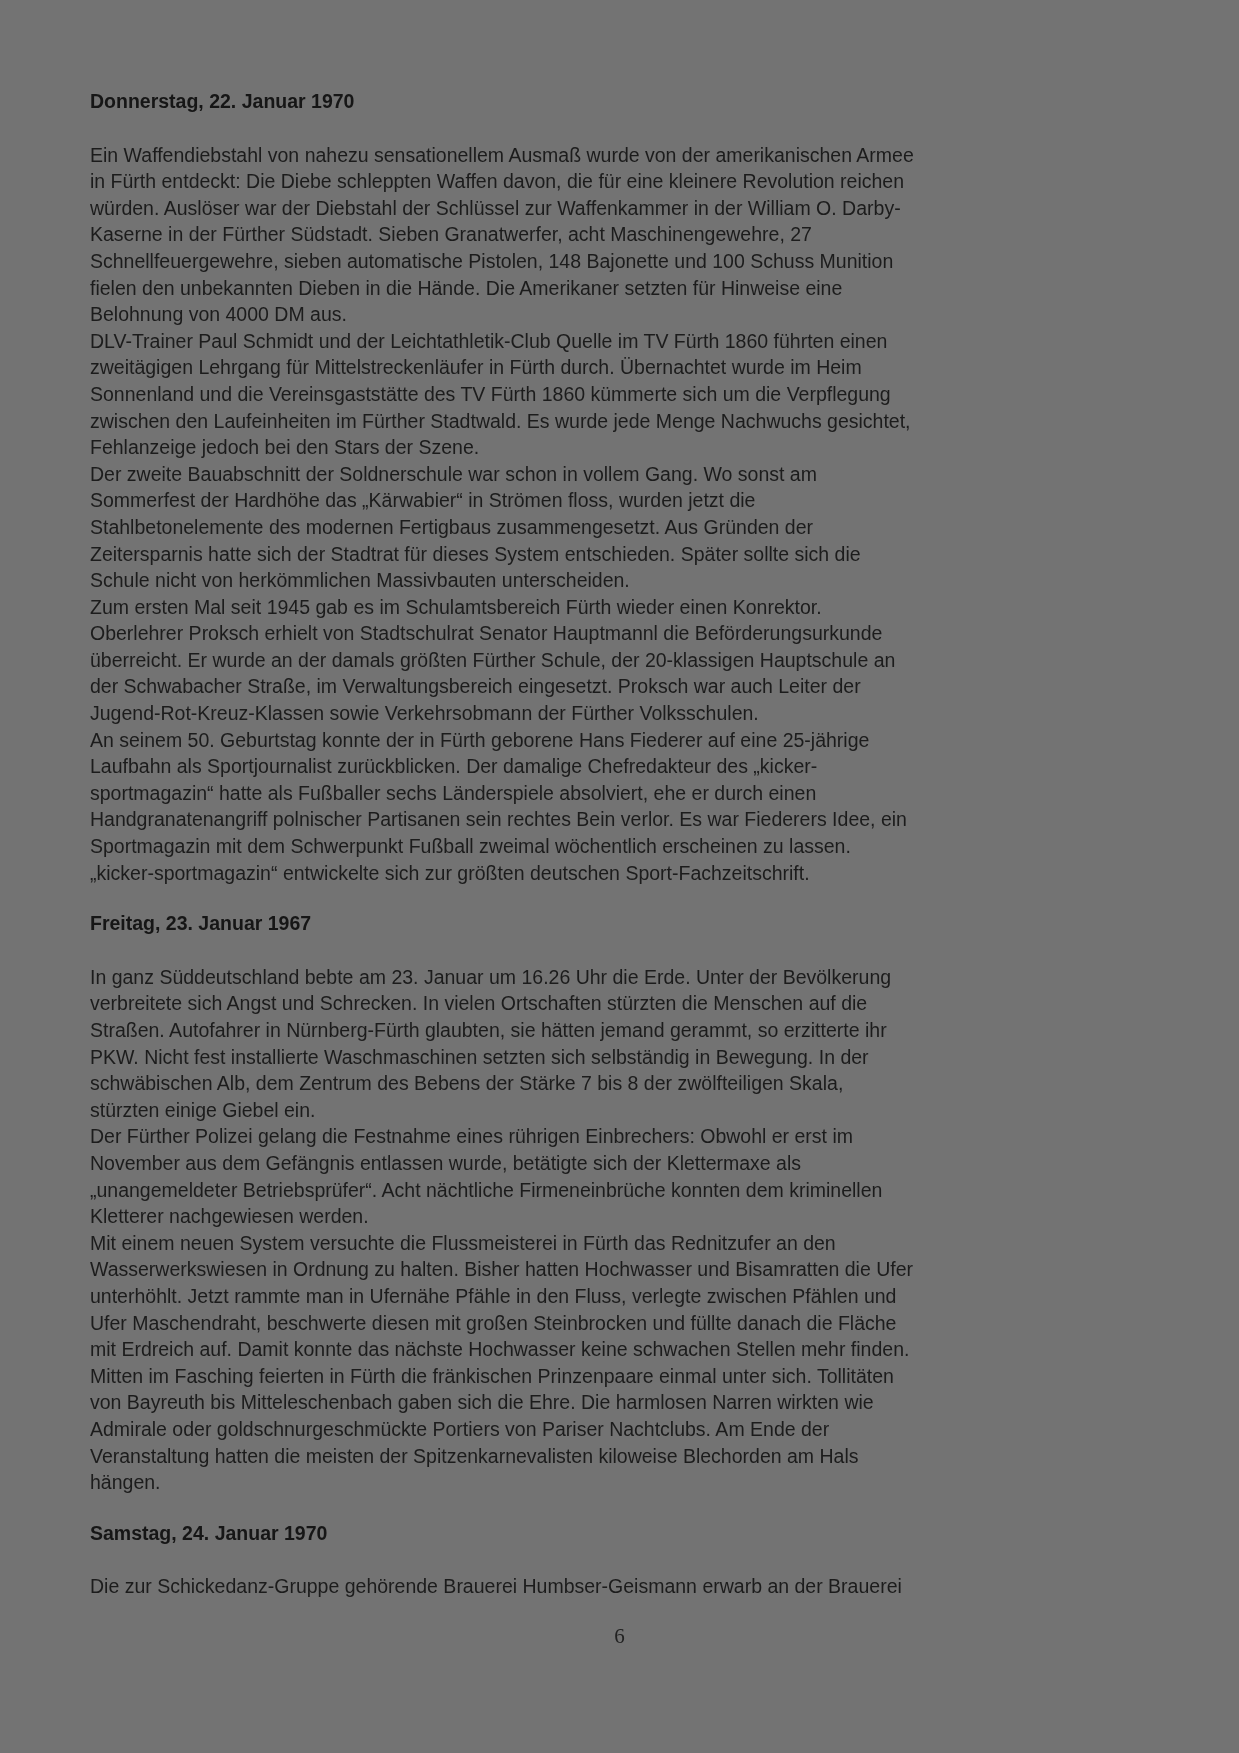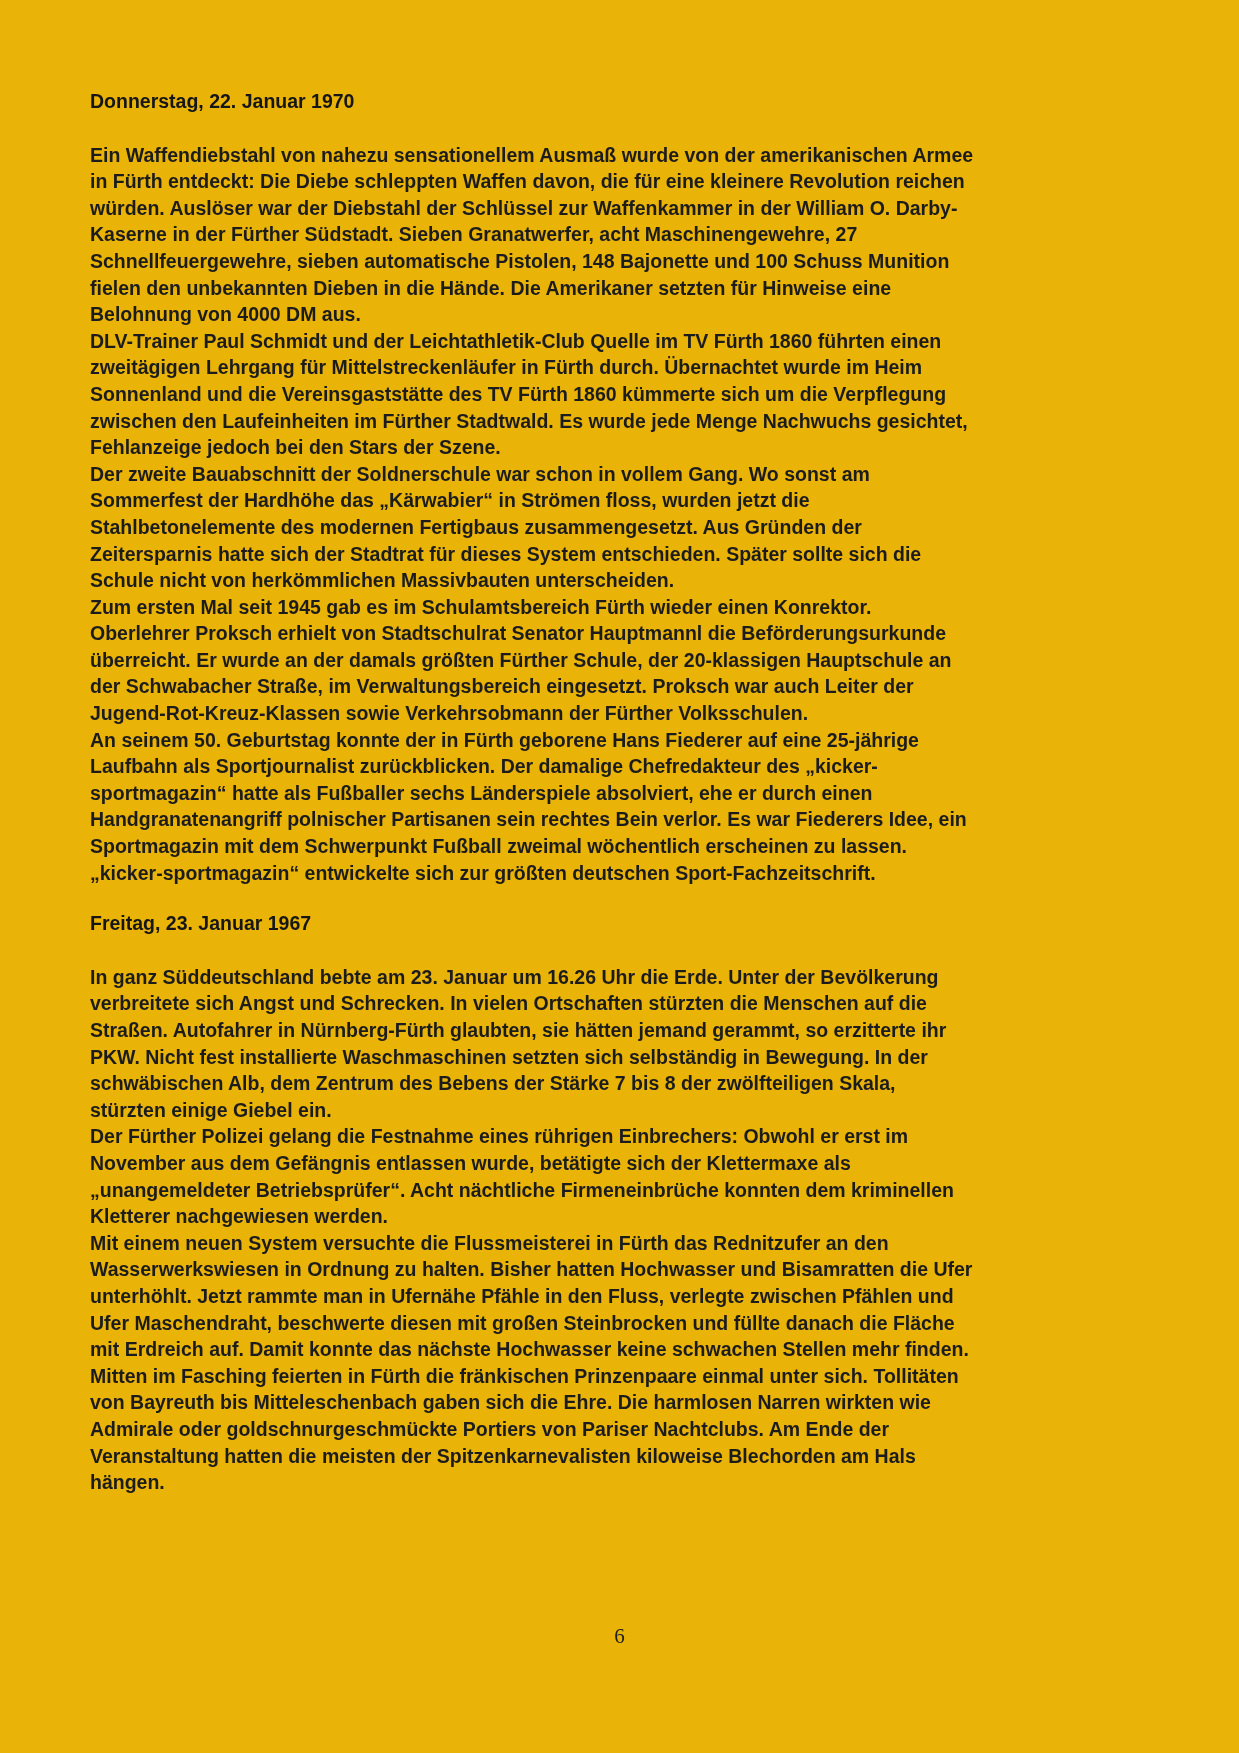--- a/index.html
+++ b/index.html
@@ -4,21 +4,21 @@
 <style>
   html, body {
     margin: 0;
     padding: 0;
     background: #ffffff;
   }
   .page {
     position: relative;
     width: 1239px;
     height: 1753px;
-    background: #eab308;
+    background: #737373;
     overflow: hidden;
   }
   .content {
     position: absolute;
     left: 90px;
     top: 88px;
     width: 960px;
     font-family: "Liberation Sans", "DejaVu Sans", sans-serif;
     font-size: 19.5px;
     line-height: 26.6px;
@@ -31,21 +31,20 @@
     font-size: 19.5px;
     font-weight: bold;
     line-height: 26.6px;
     margin: 24px 0 0 0;
     color: #161616;
   }
   .doc-section:first-child .heading { margin-top: 0; }
   .body-text {
     margin: 27px 0 0 0;
     white-space: pre-line;
-    font-weight: bold;
   }
   .page-number {
     position: absolute;
     top: 1624px;
     left: 0;
     width: 1239px;
     text-align: center;
     font-family: "Liberation Serif", "DejaVu Serif", serif;
     font-size: 21px;
     color: #222222;
@@ -106,17 +105,21 @@
 unterhöhlt. Jetzt rammte man in Ufernähe Pfähle in den Fluss, verlegte zwischen Pfählen und
 Ufer Maschendraht, beschwerte diesen mit großen Steinbrocken und füllte danach die Fläche
 mit Erdreich auf. Damit konnte das nächste Hochwasser keine schwachen Stellen mehr finden.
 Mitten im Fasching feierten in Fürth die fränkischen Prinzenpaare einmal unter sich. Tollitäten
 von Bayreuth bis Mitteleschenbach gaben sich die Ehre. Die harmlosen Narren wirkten wie
 Admirale oder goldschnurgeschmückte Portiers von Pariser Nachtclubs. Am Ende der
 Veranstaltung hatten die meisten der Spitzenkarnevalisten kiloweise Blechorden am Hals
 hängen.</div>
     </section>
 
+    <section class="doc-section">
+      <h2 class="heading">Samstag, 24. Januar 1970</h2>
+      <div class="body-text">Die zur Schickedanz-Gruppe gehörende Brauerei Humbser-Geismann erwarb an der Brauerei</div>
+    </section>
 
   </div>
 
   <div class="page-number">6</div>
 </div>
 
 </body></html>

